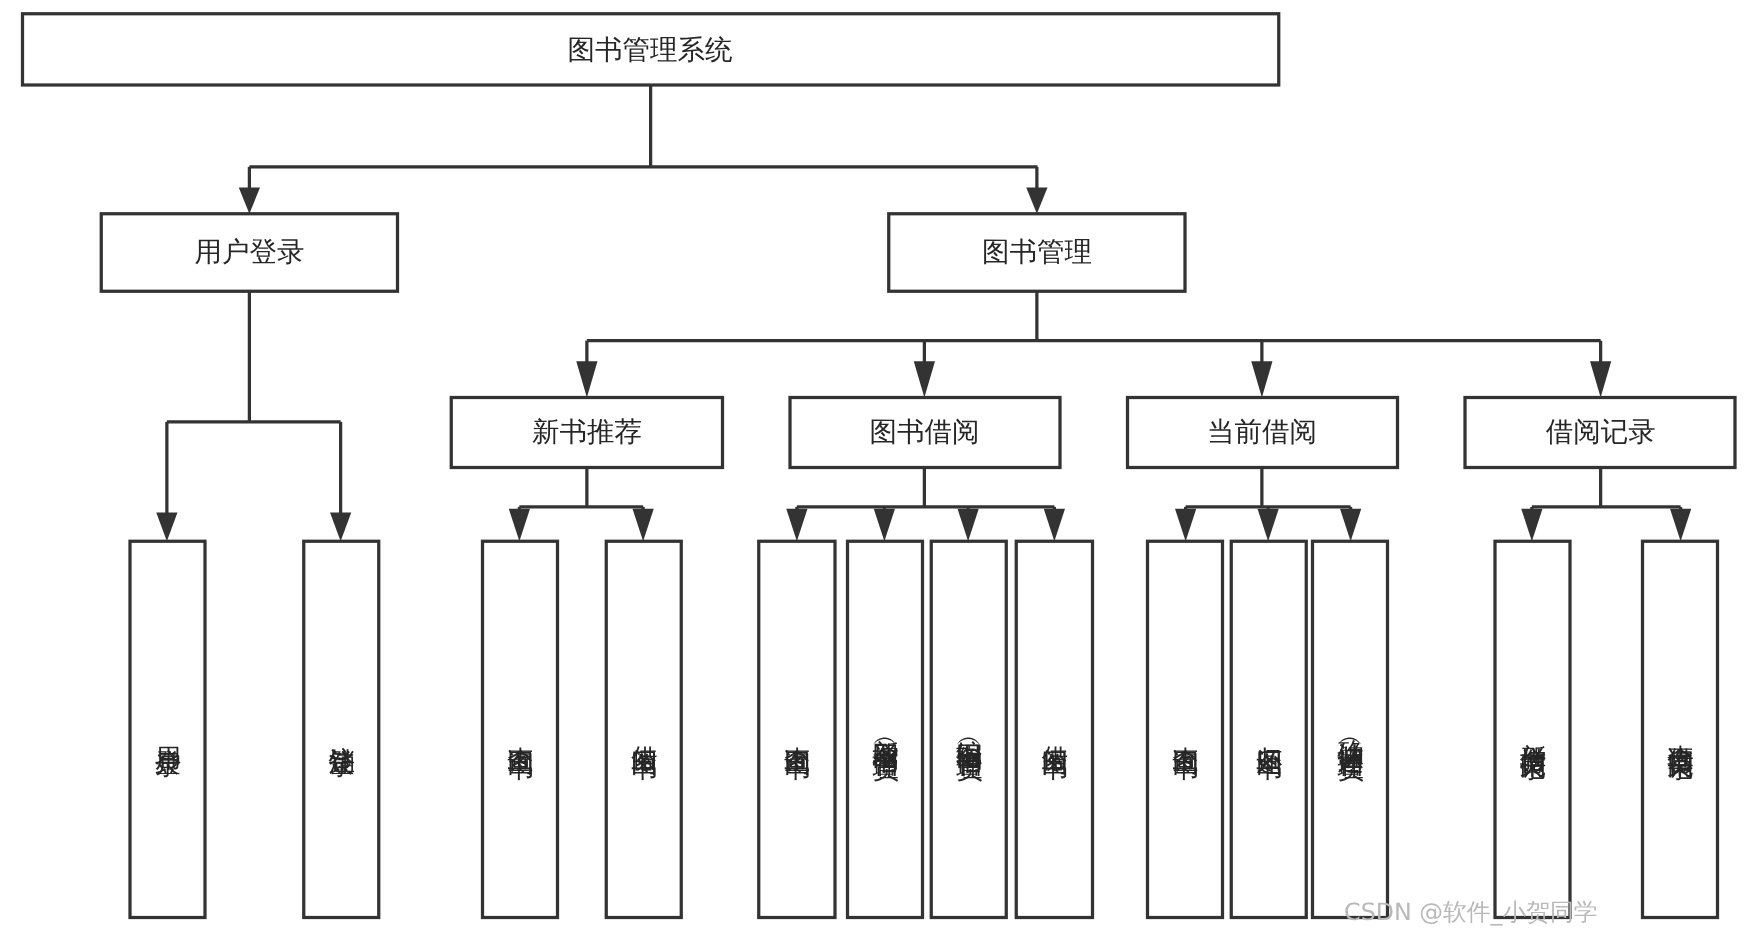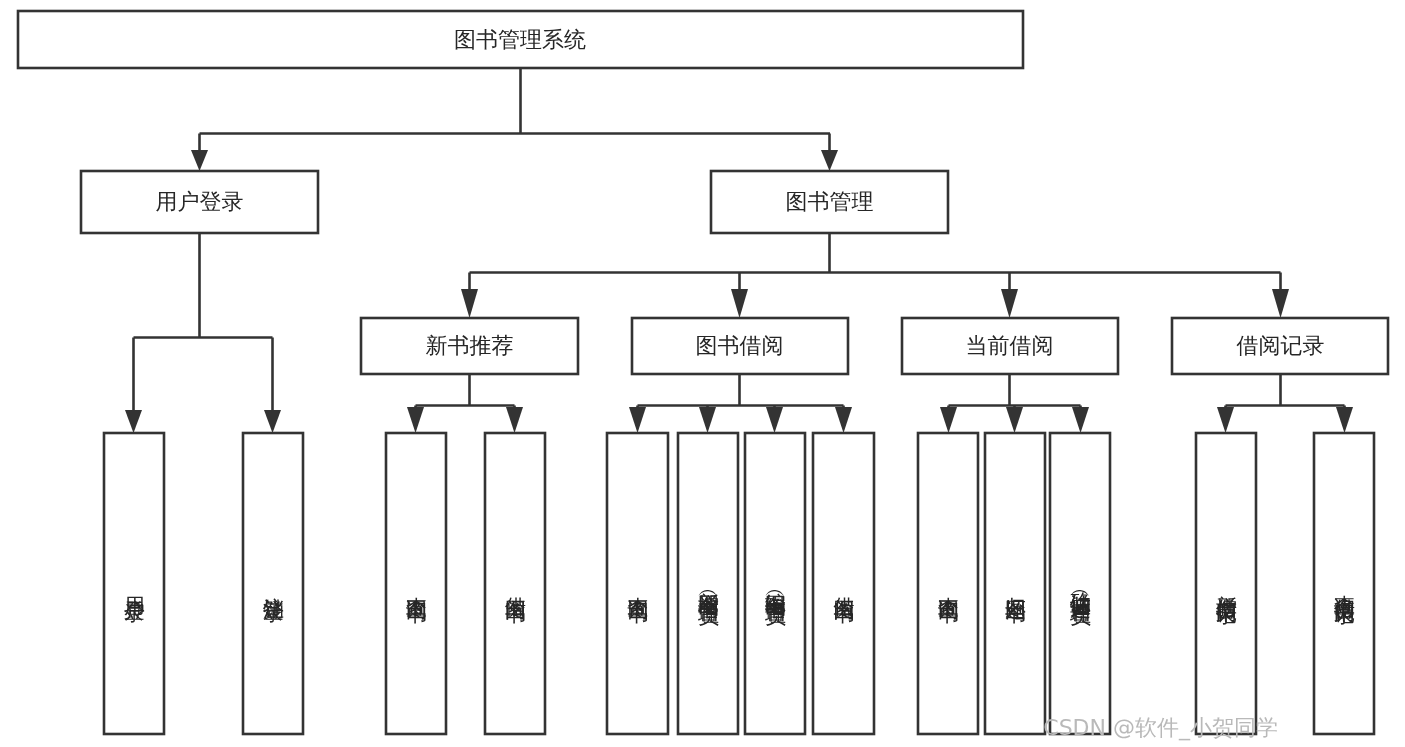--- a/index.html
+++ b/index.html
@@ -66,21 +66,21 @@
     display: flex;
     align-items: center;
     justify-content: center;
     pointer-events: none;
   }
   .watermark {
     position: absolute;
     right: 10px;
     bottom: 4px;
     font-family: "DejaVu Sans", "Liberation Sans", sans-serif;
-    font-size: 22px;
+    font-size: 19px;
     color: #b9b9b9;
     white-space: nowrap;
     user-select: none;
   }
 </style>
 </head>
 <body>
 
 <div id="diagram-root">
 

